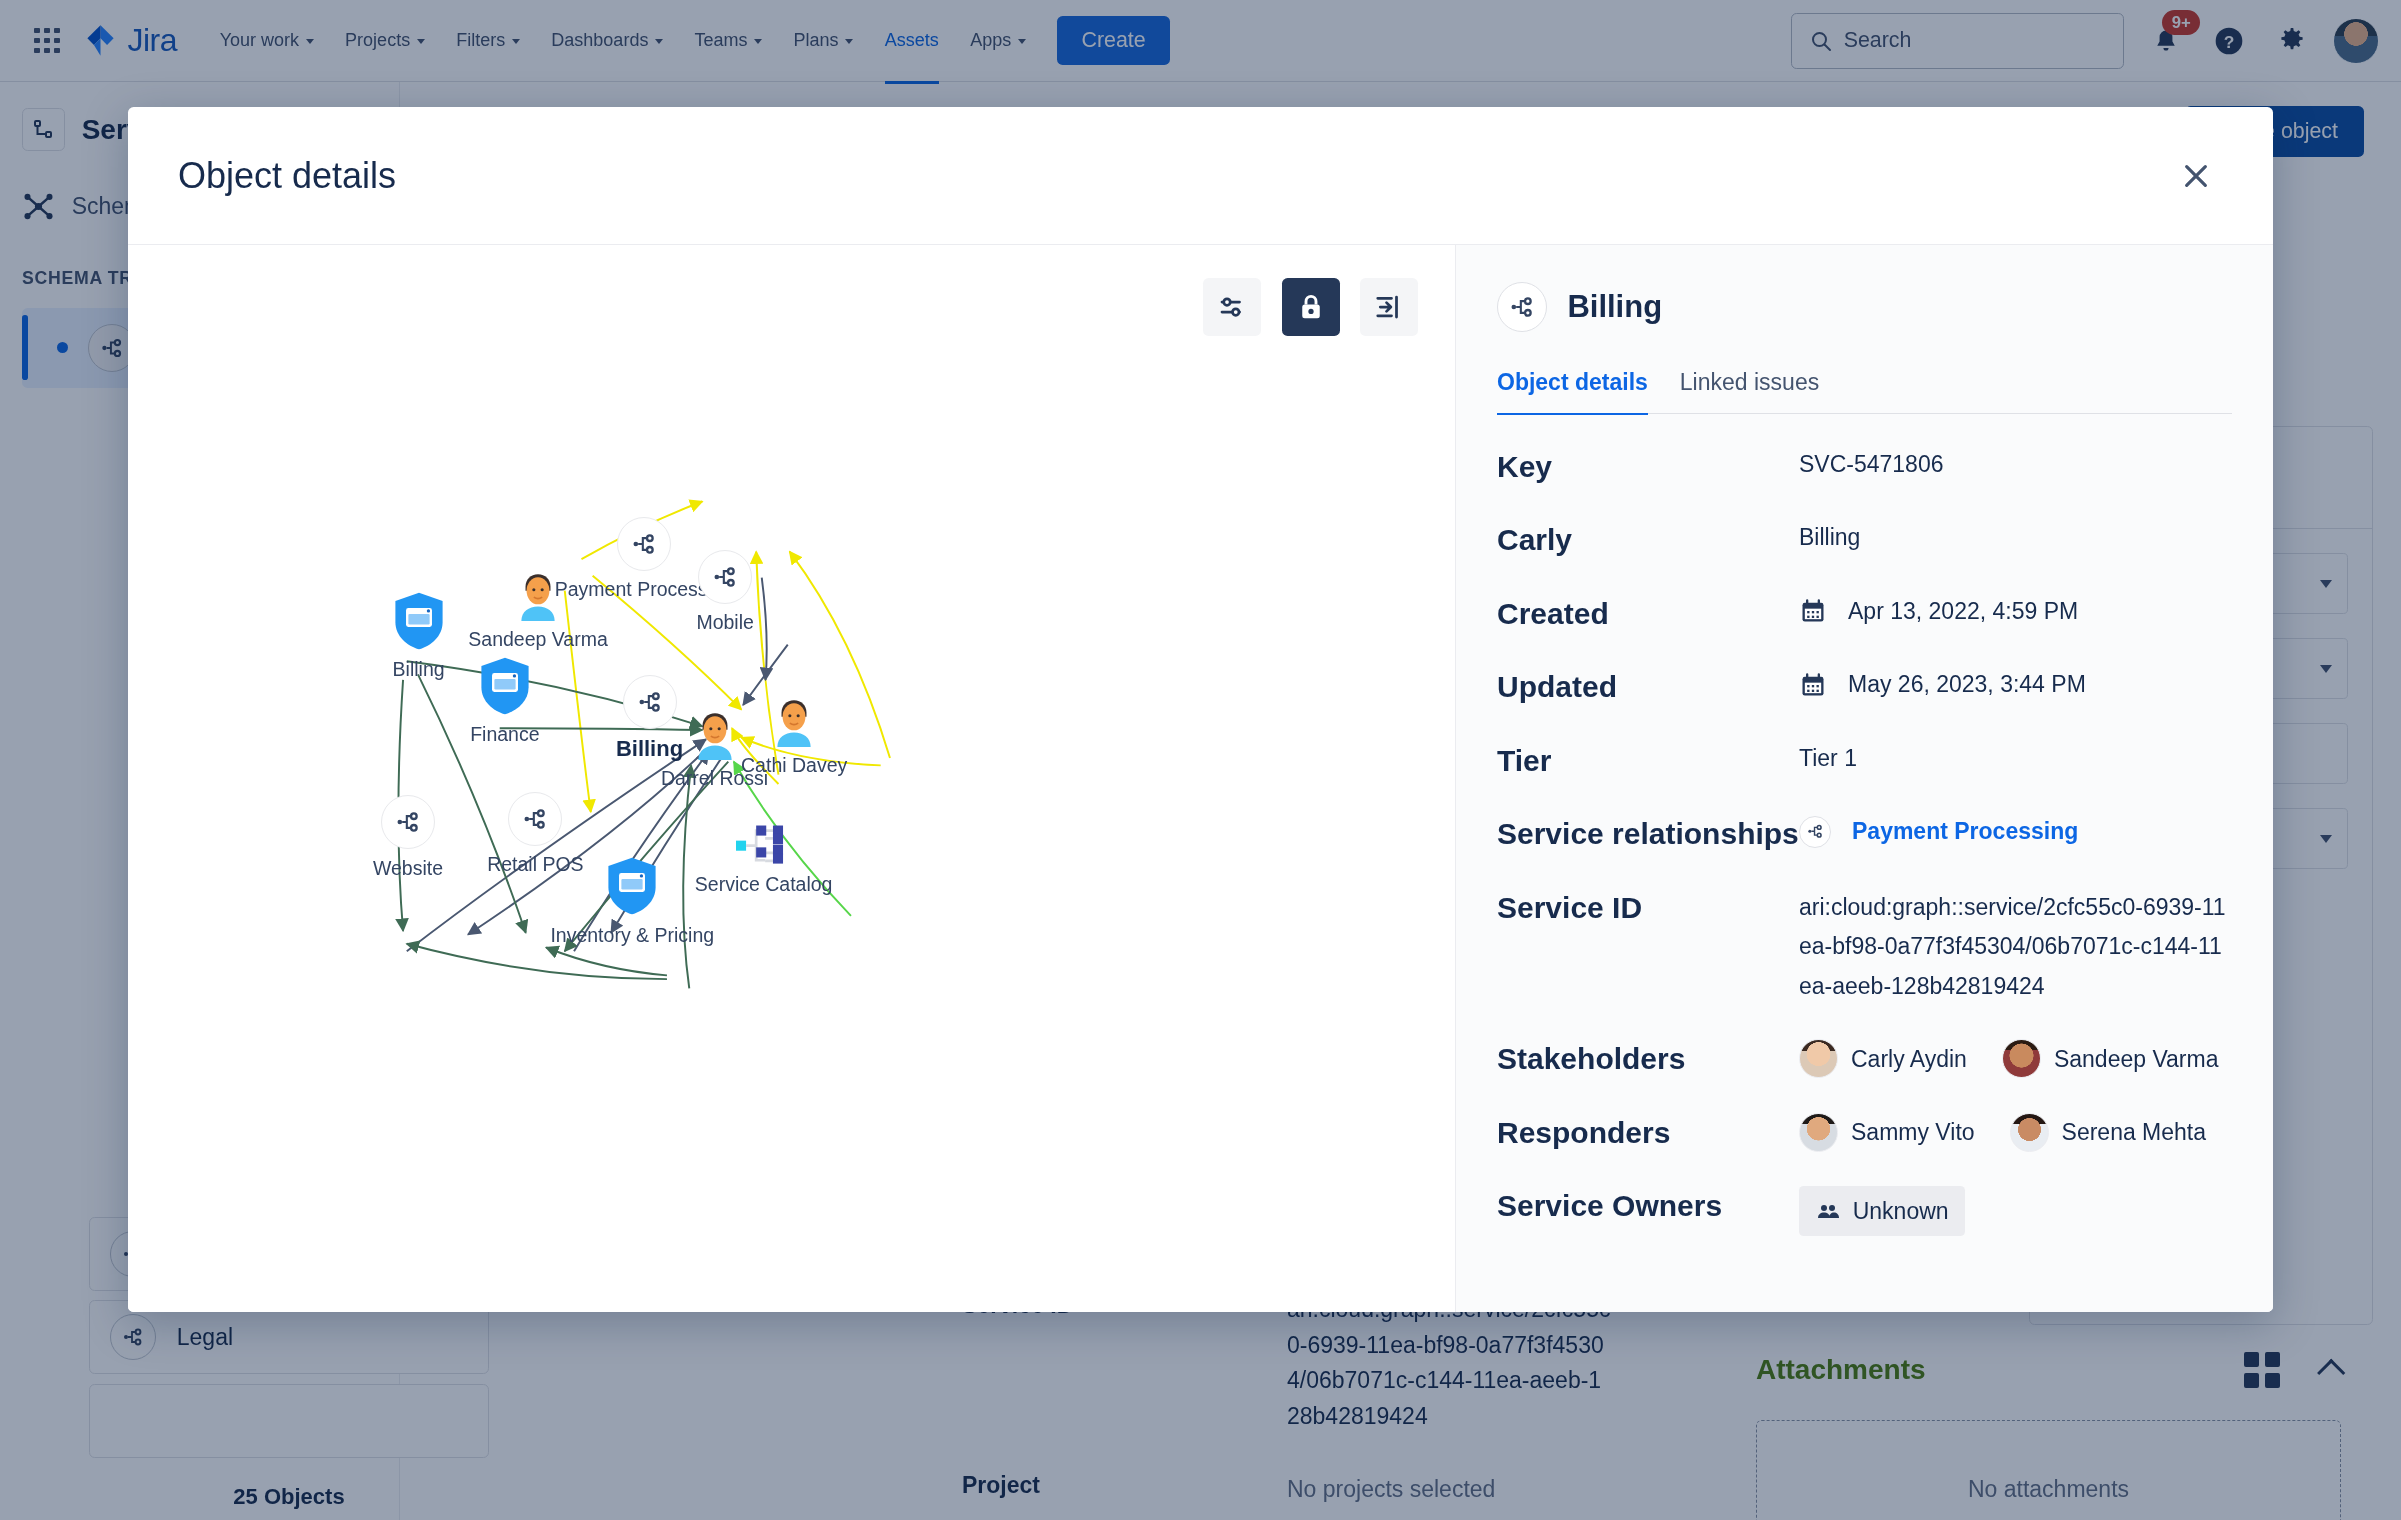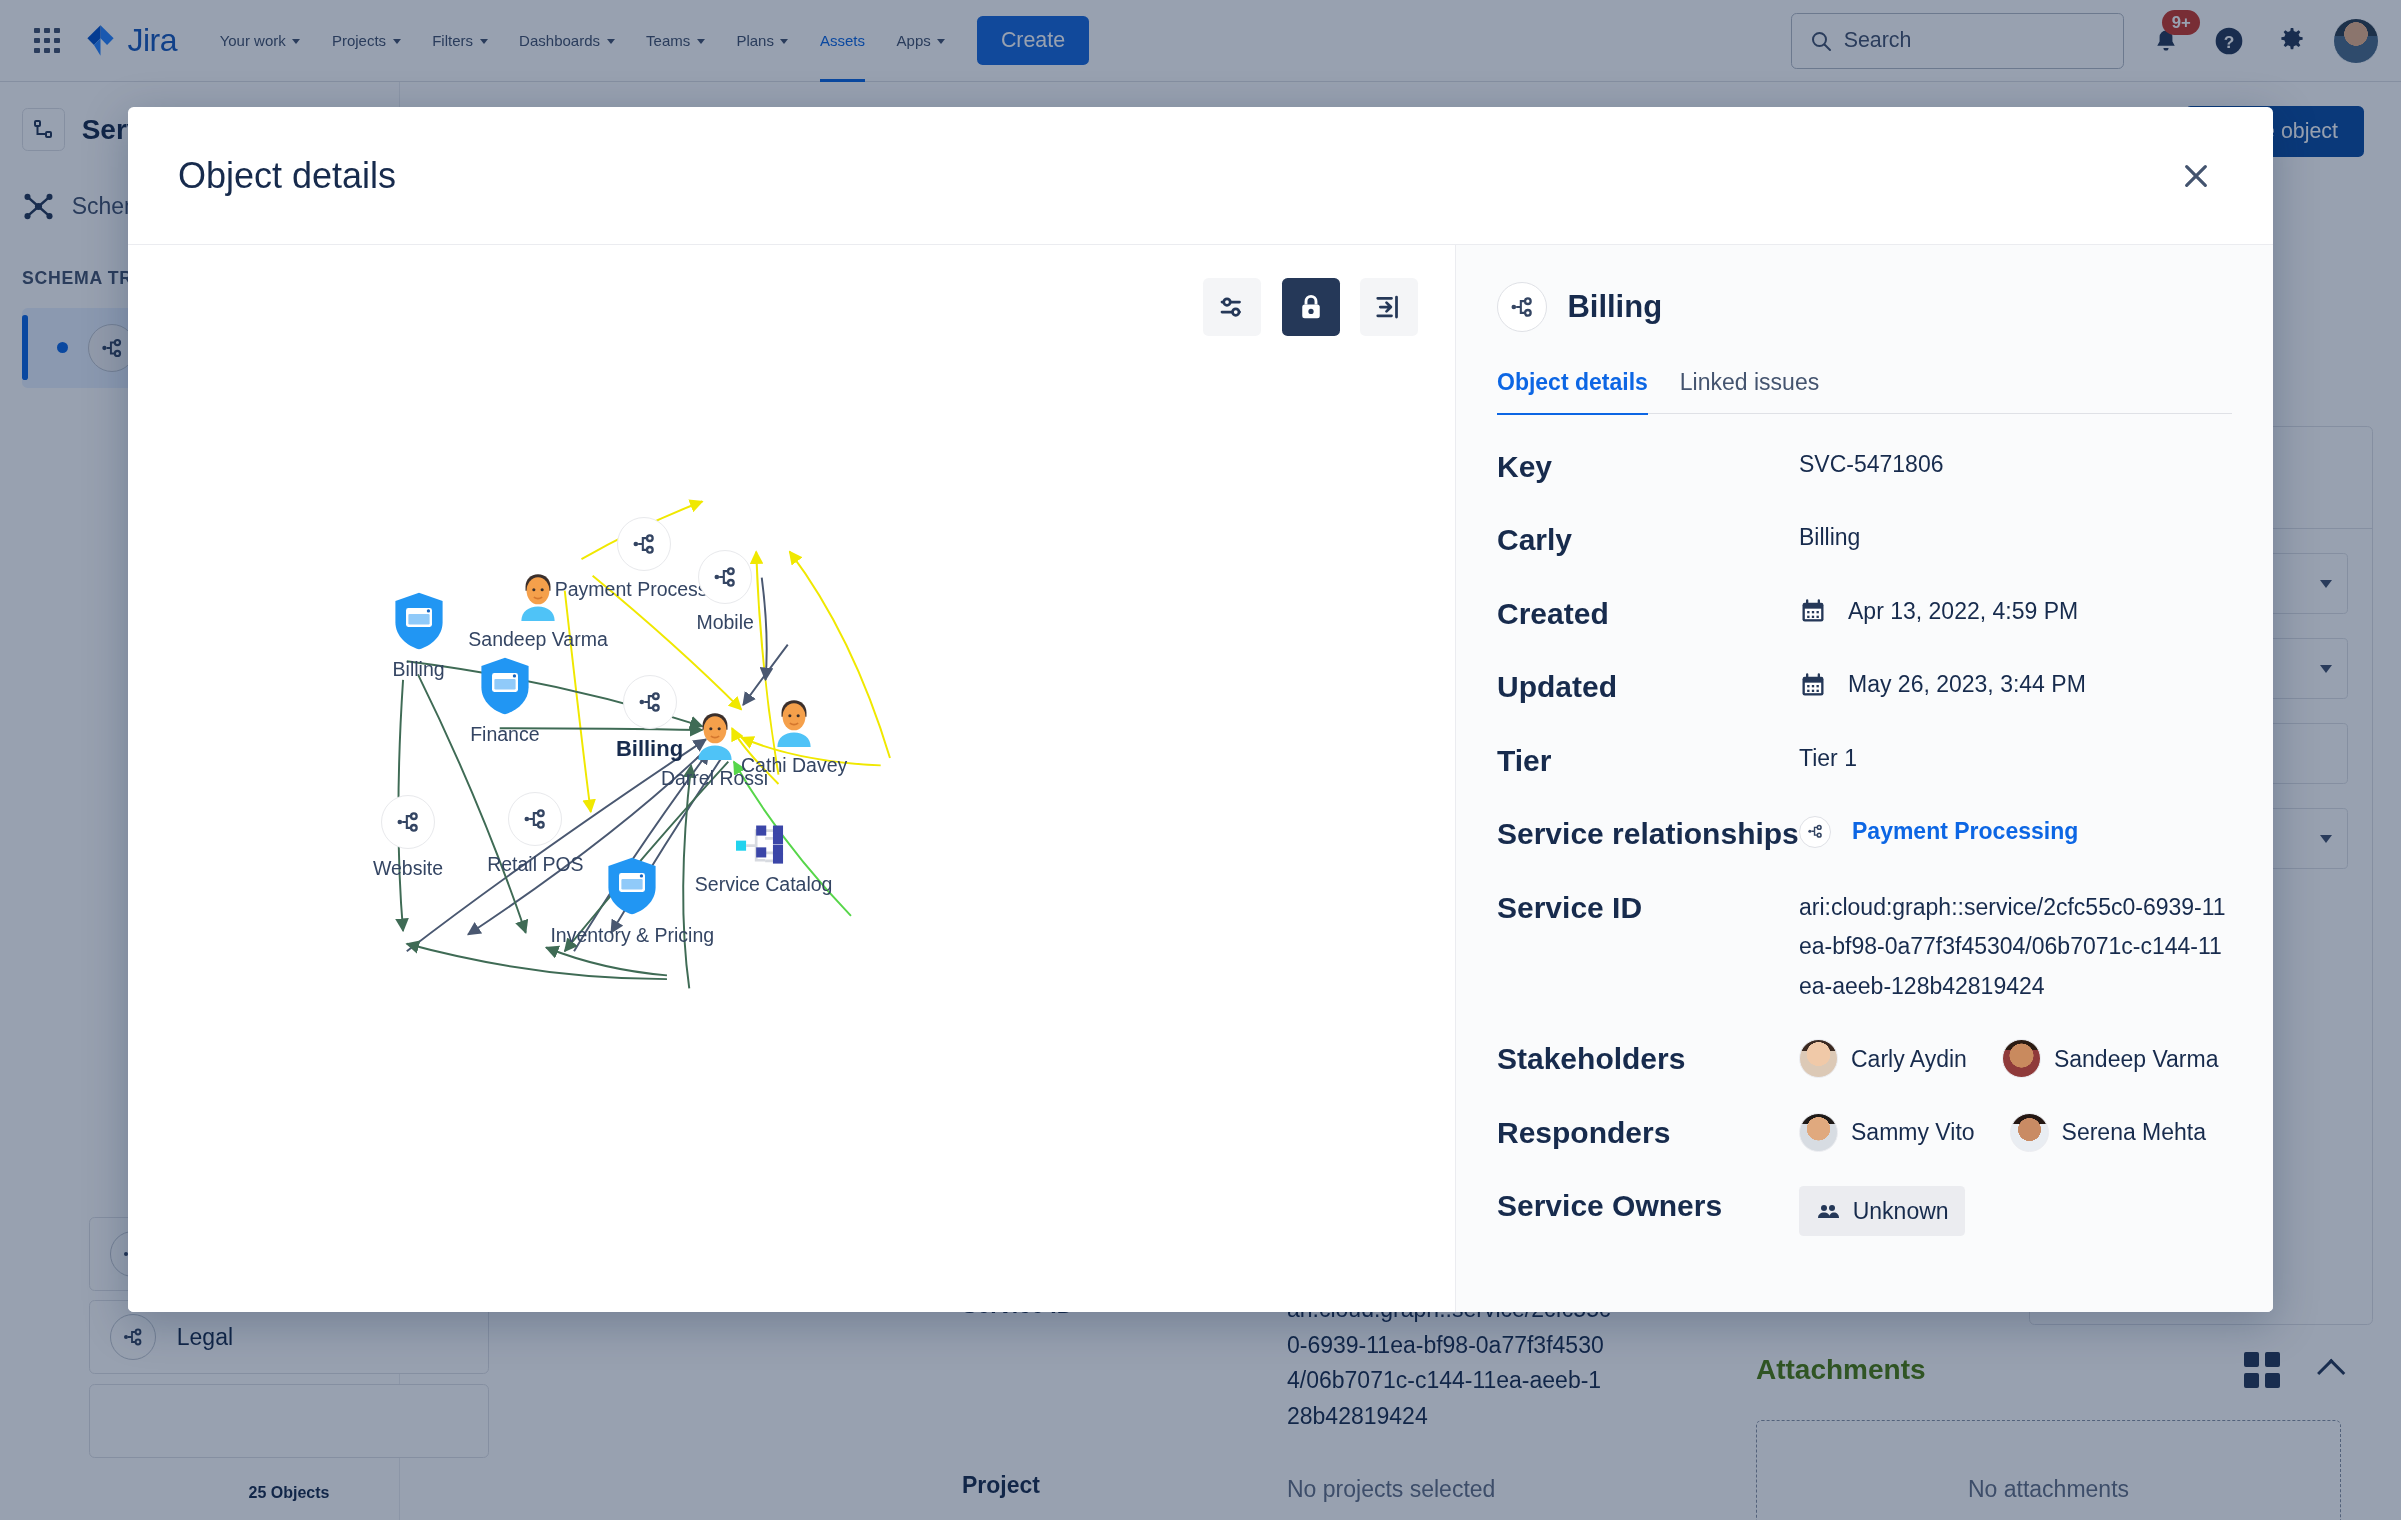--- a/index.html
+++ b/index.html
@@ -35,21 +35,21 @@
   }
   .grid9 { display: grid; grid-template-columns: repeat(3, 5.6px); grid-template-rows: repeat(3, 5.6px); gap: 4.6px; }
   .grid9 i { display: block; width: 5.6px; height: 5.6px; background: #42526E; border-radius: 0.9px; }
 
   .jira-logo { display: flex; align-items: center; gap: 9.3px; margin-left: 5.6px; margin-right: 24px; }
   .jira-mark { width: 35px; height: 35px; position: relative; flex: 0 0 auto; }
   .jira-word { font-size: 32px; color: #1558BC; letter-spacing: -0.5px; font-weight: 400; }
 
   .navitem {
     display: flex; align-items: center; gap: 6.5px;
-    font-size: 15px; color: #42526E; padding: 9.3px 13px; border-radius: 4.6px;
+    font-size: 18px; color: #42526E; padding: 9.3px 13px; border-radius: 4.6px;
     white-space: nowrap; cursor: pointer;
   }
   .navitem.active { color: #0C66E4; }
   .navitem.active { position: relative; }
   .navitem.active::after {
     content: ""; position: absolute; left: 13px; right: 13px; bottom: -24px; height: 3.7px; background: #0C66E4;
   }
   .caret {
     width: 0; height: 0; border-left: 4.6px solid transparent; border-right: 4.6px solid transparent;
     border-top: 5.6px solid #42526E; margin-top: 2.8px;
@@ -102,21 +102,21 @@
   
   #bg-objects {
     position: absolute; left: 89px; top: 1217px; width: 400px;
   }
   .bg-obj-card {
     height: 74px; border: 0.9px solid #DFE1E6; border-radius: 5.6px; background: #fff;
     display: flex; align-items: center; gap: 20.4px; padding: 0 20.4px; margin-bottom: 9.3px;
     font-size: 23px; color: #172B4D;
   }
   .bg-obj-circle { width: 46px; height: 46px; border-radius: 50%; border: 0.9px solid #C1C7D0; display: flex; align-items: center; justify-content: center; flex: 0 0 auto; }
-  #bg-count { text-align: center; font-size: 16px; font-weight: 600; color: #172B4D; margin-top: 26px; }
+  #bg-count { text-align: center; font-size: 22px; font-weight: 600; color: #172B4D; margin-top: 26px; }
 
   #bg-fields { position: absolute; left: 962px; top: 1292px; width: 651px; }
   .bg-field-row { display: flex; gap: 28px; margin-bottom: 37px; }
   .bg-field-label { width: 297px; font-size: 23px; font-weight: 700; color: #172B4D; flex: 0 0 auto; }
   .bg-field-val { font-size: 23px; color: #172B4D; line-height: 1.55; word-break: break-all; }
   .bg-field-val.muted { color: #626F86; }
 
   #bg-attach { position: absolute; left: 1756px; top: 1352px; width: 585px; }
   #bg-attach-head { display: flex; align-items: center; }
   #bg-attach-title { font-size: 28px; font-weight: 600; color: #4d7c0f; }

